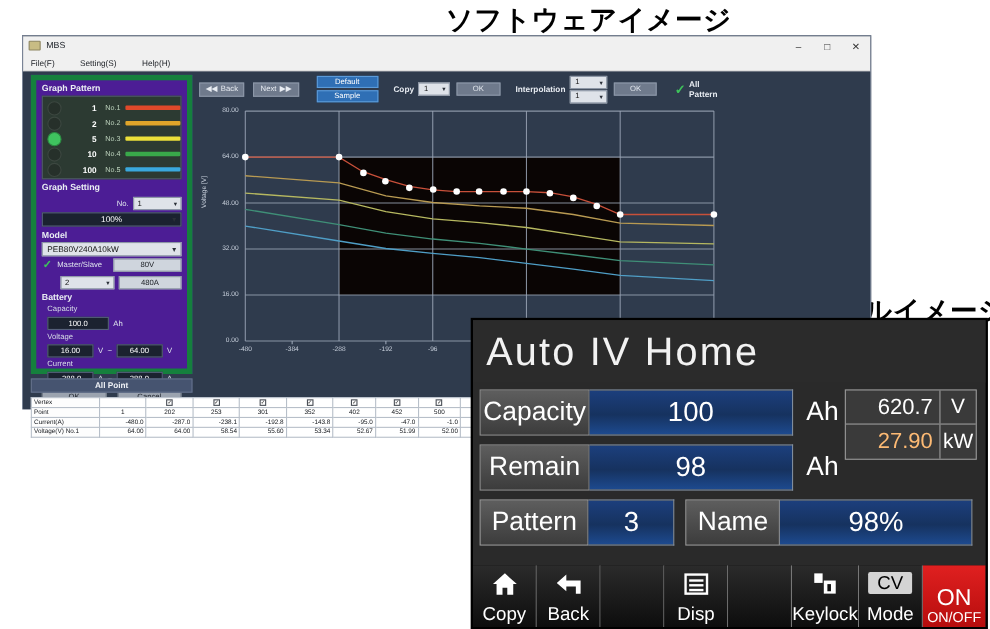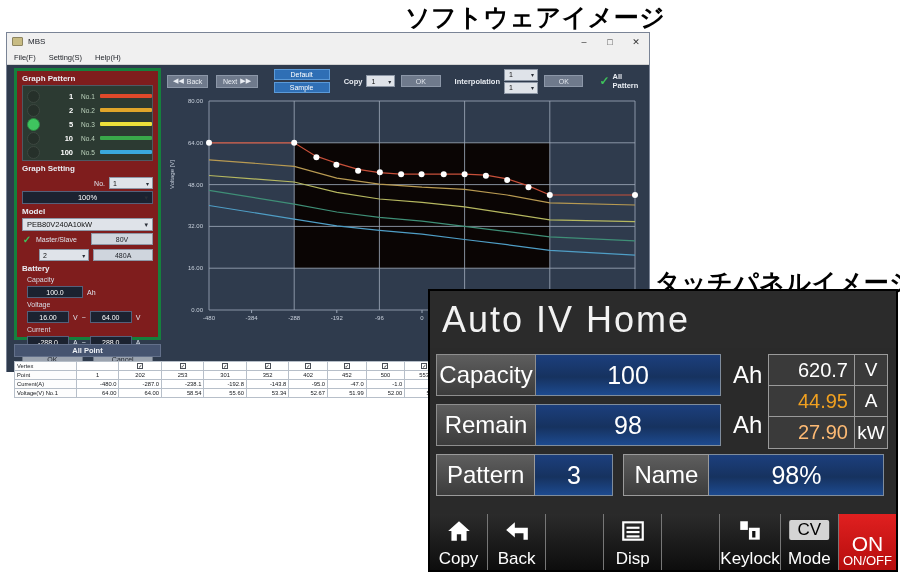--- a/index.html
+++ b/index.html
@@ -18,22 +18,22 @@
     font-weight: 700;
     color: #000;
     white-space: nowrap;
     letter-spacing: 0.5px;
   }
   #cap-software { left: 405px; top: 1px; font-size: 25px; }
   #cap-touch    { left: 655px; top: 266px; font-size: 25px; }
 
   
   #sw-window {
-    position: absolute; left: 6px; top: 32px;
-    width: 644px; height: 340px;
+    position: absolute; left: 20px; top: 32px;
+    width: 772px; height: 340px;
     background: #2f3b4d;
     border: 1px solid #7a8496;
   }
   .sw-titlebar {
     height: 17px; background: #f0f0f0;
     display: flex; align-items: center;
     padding-left: 5px; position: relative;
   }
   .sw-titlebar .ticon {
     width: 11px; height: 9px; background: #c8bc84;
@@ -42,31 +42,31 @@
   .sw-title { font-size: 8px; color: #20242b; }
   .win-btns { position: absolute; right: 0; top: 0; height: 17px; display: flex; }
   .win-btn {
     width: 26px; height: 17px; display: flex;
     align-items: center; justify-content: center;
     font-size: 9px; color: #333;
   }
   .sw-menubar {
     height: 15px; background: #f0f0f0;
     border-bottom: 1px solid #d2d2d2;
-    display: flex; align-items: center; padding-left: 7px; gap: 13px;
+    display: flex; align-items: center; padding-left: 7px; gap: 23px;
   }
   .sw-menubar span { font-size: 7.5px; color: #1c1f25; }
 
   .sw-body { position: relative; height: 307px; background: #2f3b4d; }
 
   
   #left-panel {
     position: absolute; left: 7px; top: 3px;
     width: 147px; height: 272px;
-    background: #7f1d1d; border: 3px solid #15803d;
+    background: #4c1d95; border: 5px solid #15803d;
   }
   .lp-section-title {
     font-size: 8px; color: #e9edf3; font-weight: 700;
     padding: 3px 0 2px 5px;
   }
   .pattern-box {
     margin: 0 5px; height: 76px;
     background: #2c3a32; border: 1px solid #4d5a63;
     padding: 3px 0;
   }
@@ -587,24 +587,20 @@
         <div class="kv-val">98</div>
         <div class="kv-unit">Ah</div>
       </div>
 
       <div id="meter">
         <div class="meter-row">
           <div class="meter-val" id="mv0" style="color: rgb(255, 255, 255);">620.7</div>
           <div class="meter-unit">V</div>
         </div>
         <div class="meter-row">
-          <div class="meter-val" id="mv1" style="color: rgb(240, 160, 32);">44.95</div>
-          <div class="meter-unit">A</div>
-        </div>
-        <div class="meter-row">
           <div class="meter-val" id="mv2" style="color: #fdba74;">27.90</div>
           <div class="meter-unit">kW</div>
         </div>
       </div>
 
       <div class="pn-row">
         <div style="display:flex;">
           <div class="pn-key">Pattern</div>
           <div class="pn-val" style="width:78px;">3</div>
         </div>

